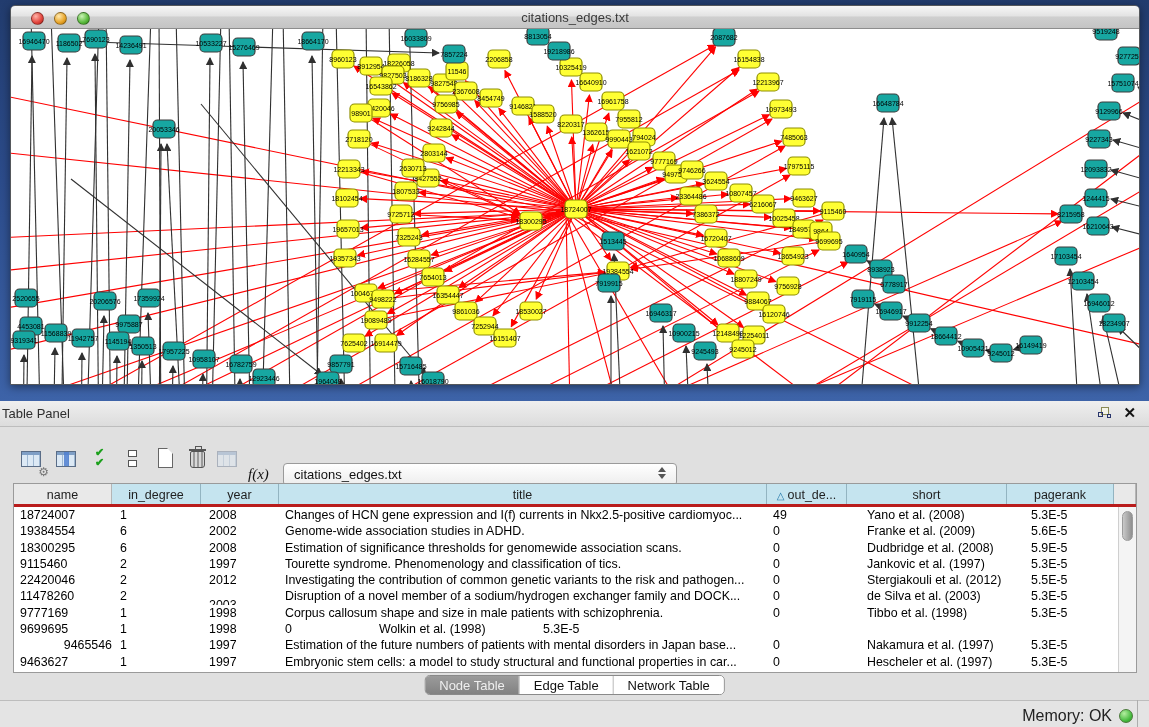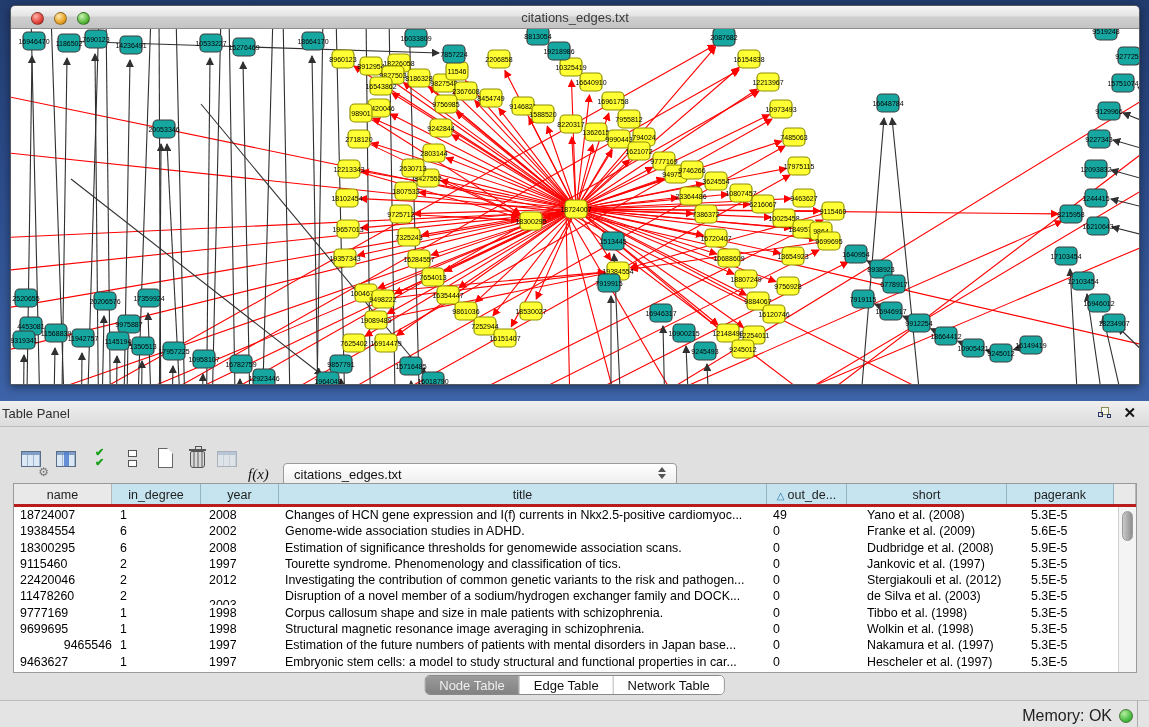--- a/index.html
+++ b/index.html
@@ -715,21 +715,20 @@
               <div class="td" style="width: 78px; padding-left: 8px;">1998</div>
               <div class="td" style="width: 488px; padding-left: 6px;">Corpus callosum shape and size in male patients with schizophrenia.</div>
               <div class="td" style="width: 80px; padding-left: 6px;">0</div>
               <div class="td" style="width: 160px; padding-left: 20px;">Tibbo et al. (1998)</div>
               <div class="td" style="width: 107px; padding-left: 24px;">5.3E-5</div>
             </div>
             <div class="tr">
               <div class="td" style="width: 98px; padding-left: 6px;">9699695</div>
               <div class="td" style="width: 89px; padding-left: 8px;">1</div>
               <div class="td" style="width: 78px; padding-left: 8px;">1998</div>
-              <div class="td" style="width: 488px; padding-left: 6px;">Structural magnetic resonance image averaging in schizophrenia.</div>
               <div class="td" style="width: 80px; padding-left: 6px;">0</div>
               <div class="td" style="width: 160px; padding-left: 20px;">Wolkin et al. (1998)</div>
               <div class="td" style="width: 107px; padding-left: 24px;">5.3E-5</div>
             </div>
             <div class="tr">
               <div class="td" style="width: 98px; padding-left: 6px; text-align: right;">9465546</div>
               <div class="td" style="width: 89px; padding-left: 8px;">1</div>
               <div class="td" style="width: 78px; padding-left: 8px;">1997</div>
               <div class="td" style="width: 488px; padding-left: 6px;">Estimation of the future numbers of patients with mental disorders in Japan base...</div>
               <div class="td" style="width: 80px; padding-left: 6px;">0</div>

